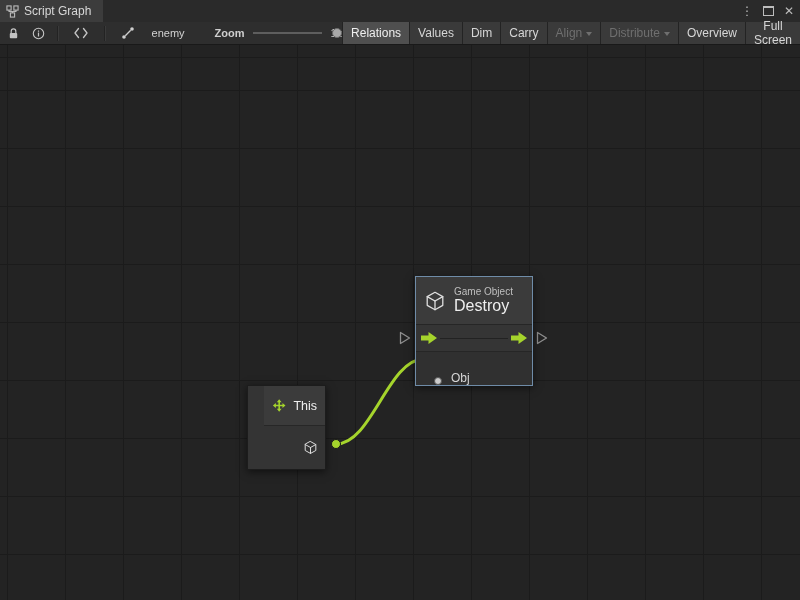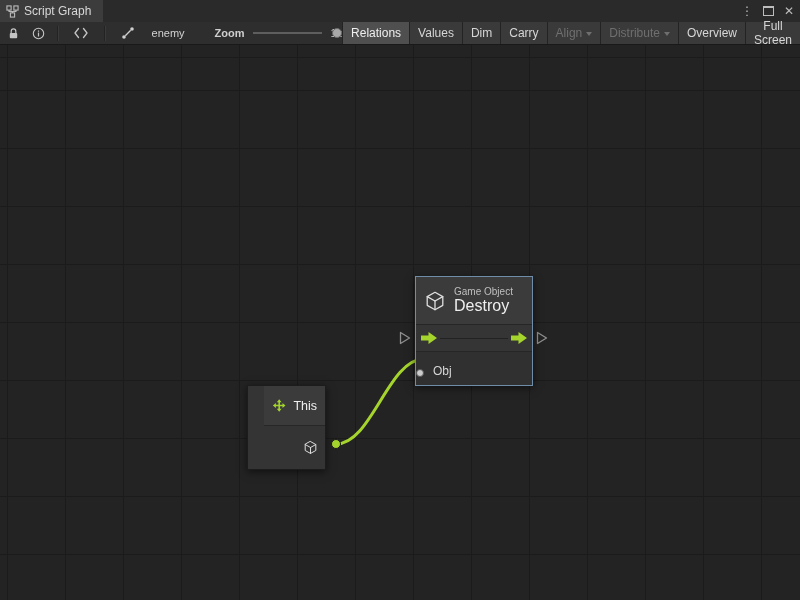--- a/index.html
+++ b/index.html
@@ -54,21 +54,21 @@
   .node-header{height:48px;background:#3b3b3b;border-bottom:1px solid #262626;
     display:flex;align-items:center;gap:8px;padding:0 8px;box-sizing:border-box;}
   .titles{display:flex;flex-direction:column;line-height:1.15;}
   .cat{font-size:10px;color:#bfbfbf;}
   .ttl{font-size:16px;color:#efefef;}
   .ctrl-row{position:relative;height:26px;background:#353535;border-bottom:1px solid #262626;}
   .relation-line{position:absolute;left:24px;right:24px;top:13px;height:1px;background:#222222;}
   .arrow{position:absolute;top:7px;}
   .arrow-in{left:5px;}
   .arrow-out{right:5px;}
-  .obj-row{height:33px;background:#303030;display:flex;align-items:center;padding:5px 0 0 0;box-sizing:border-box;}
+  .obj-row{height:33px;background:#303030;display:flex;align-items:flex-end;padding:5px 0 0 18px;box-sizing:border-box;}
   .val-port{width:8px;height:8px;border-radius:50%;background:#cccccc;border:1px solid #555;box-sizing:border-box;margin-top:3px;}
   .port-label{margin-left:9px;font-size:12px;color:#d6d6d6;line-height:14px;}
 
   
   .node-this{left:247px;top:340px;width:79px;border:1px solid #1c1c1c;background:#343434;}
   .this-header{height:40px;background:#3b3b3b;border-bottom:1px solid #272727;
     display:flex;align-items:center;gap:7px;padding:0 8px;box-sizing:border-box;
     font-size:12.5px;color:#efefef;margin-left:16px;}
   .this-body{height:43px;display:flex;align-items:center;justify-content:flex-end;padding-right:7px;box-sizing:border-box;}
 

